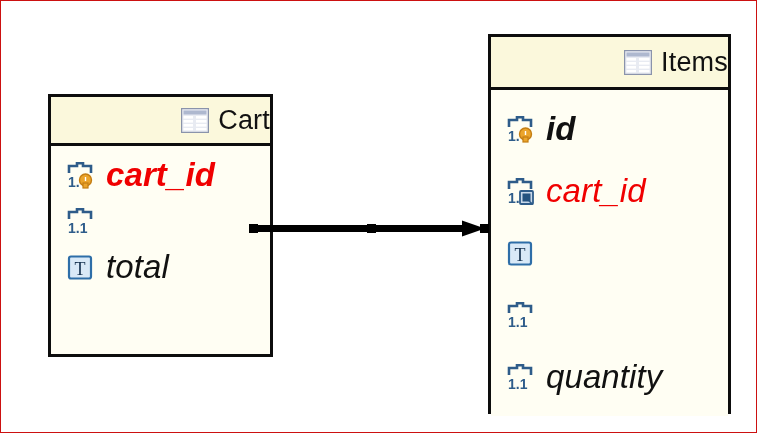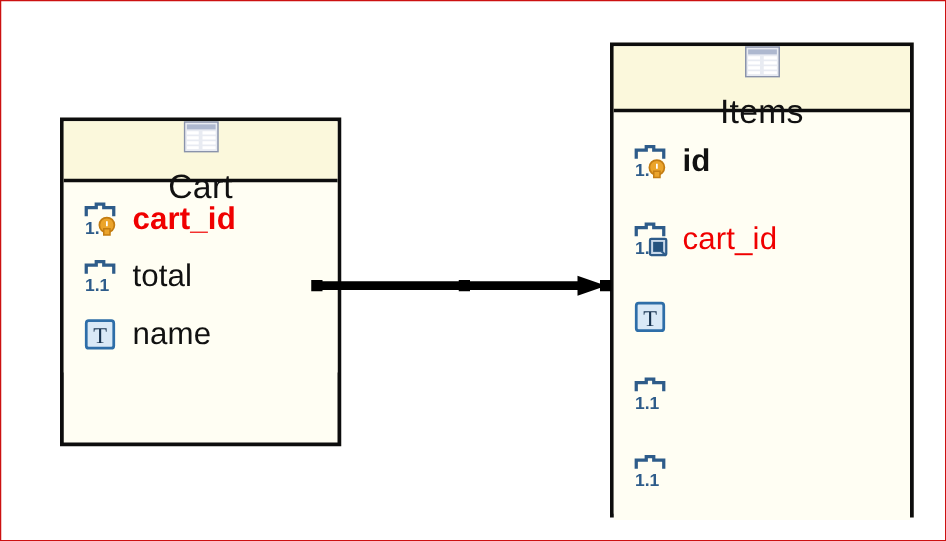--- a/index.html
+++ b/index.html
@@ -23,26 +23,25 @@
   
   .entity {
     position: absolute;
     box-sizing: border-box;
     border: 3px solid #0d0d0d;
     background: #fffef3;
   }
   .entity-header {
     display: flex;
     align-items: center;
-    justify-content: space-between;
+    justify-content: flex-end;
     background: #fbf8dc;
     box-sizing: border-box;
     border-bottom: 3px solid #0d0d0d;
     gap: 9px;
-    flex-direction: column;
   }
   .entity-title {
     font-size: 27px;
     color: #111111;
     font-weight: 400;
     letter-spacing: 0.2px;
     white-space: nowrap;
   }
   .entity-body {
     box-sizing: border-box;
@@ -53,24 +52,25 @@
   
   .field-row {
     display: flex;
     align-items: center;
     gap: 11px;
     padding: 4px 0 4px 14px;
     height: 46px;
     box-sizing: border-box;
   }
   .field-name {
-    font-size: 25px;
+    font-size: 33px;
     color: #111111;
     white-space: nowrap;
     letter-spacing: 0.1px;
+    font-style: italic;
   }
   .field-name.red   { color: #f00000; }
   .field-name.bold  { font-weight: bold; }
 
   
   .icon-wrap {
     width: 30px;
     height: 30px;
     flex: 0 0 30px;
     display: block;
@@ -139,31 +139,30 @@
         <span class="field-name red bold">cart_id</span>
       </div>
 
       <div class="field-row">
         <span class="icon-wrap">
           <svg viewBox="0 0 30 30" width="30" height="30">
             <path d="M4 13 V6 H12 V3.2 H18 V6 H26 V13" fill="none" stroke="#2e5c8a" stroke-width="2.6" stroke-linejoin="miter"></path>
             <text x="3" y="27" font-family="Liberation Sans, sans-serif" font-size="14" font-weight="bold" fill="#2e5c8a">1.1</text>
           </svg>
         </span>
-        <span class="field-name">total</span>
       </div>
 
       <div class="field-row">
         <span class="icon-wrap">
           <svg viewBox="0 0 30 30" width="30" height="30">
             <rect x="4" y="4.5" width="22" height="22" rx="2" fill="#d9e9f7" stroke="#2e6ea8" stroke-width="2.2"></rect>
             <text x="15" y="22.5" text-anchor="middle" font-family="Liberation Serif, serif" font-size="18" fill="#16324f">T</text>
           </svg>
         </span>
-        <span class="field-name">name</span>
+        <span class="field-name">total</span>
       </div>
 
     </div>
   </div>
 
   <div class="entity" style="left:487px; top:33px; width:243px; height:380px;">
     <div class="entity-header" style="height:53px;">
       <span class="table-icon">
         <svg viewBox="0 0 28 25" width="28" height="25">
           <rect x="0.5" y="0.5" width="27" height="24" fill="#e8ebf2" stroke="#8a93ab" stroke-width="1.4"></rect>
@@ -226,20 +225,21 @@
         </span>
       </div>
 
       <div class="field-row" style="height:62px;">
         <span class="icon-wrap">
           <svg viewBox="0 0 30 30" width="30" height="30">
             <path d="M4 13 V6 H12 V3.2 H18 V6 H26 V13" fill="none" stroke="#2e5c8a" stroke-width="2.6" stroke-linejoin="miter"></path>
             <text x="3" y="27" font-family="Liberation Sans, sans-serif" font-size="14" font-weight="bold" fill="#2e5c8a">1.1</text>
           </svg>
         </span>
+        <span class="field-name">quantity</span>
       </div>
 
     </div>
   </div>
 
   <div class="connector">
     <svg width="240" height="18" viewBox="0 0 240 18">
       <line x1="4" y1="8.5" x2="218" y2="8.5" stroke="#000000" stroke-width="7"></line>
       <polygon points="213,0.5 236,8.5 213,16.5" fill="#000000"></polygon>
     </svg>

